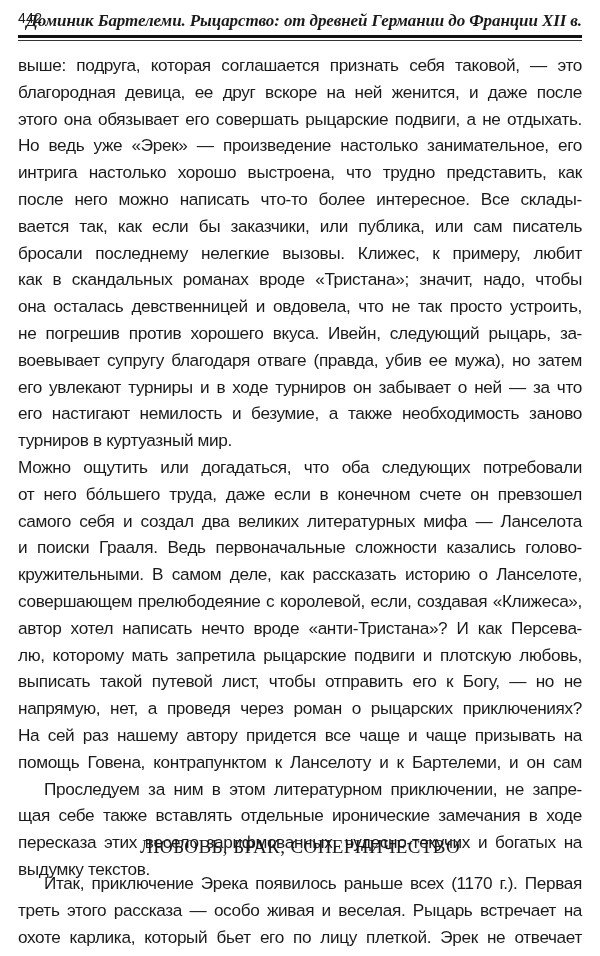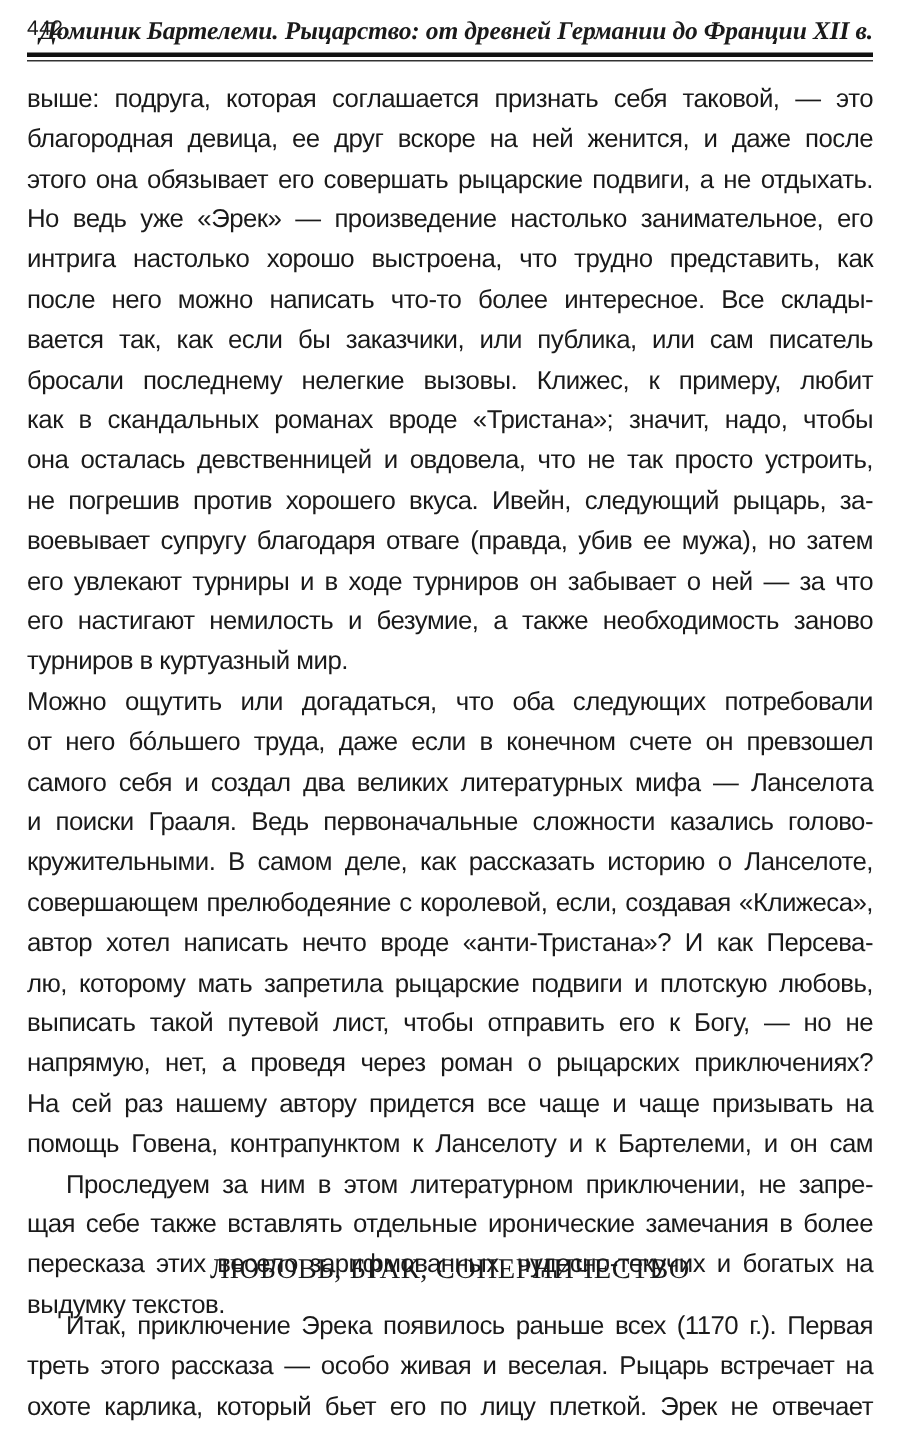--- a/index.html
+++ b/index.html
@@ -149,21 +149,21 @@
       <span class="line">автор хотел написать нечто вроде «анти-Тристана»? И как Персева-</span>
       <span class="line">лю, которому мать запретила рыцарские подвиги и плотскую любовь,</span>
       <span class="line">выписать такой путевой лист, чтобы отправить его к Богу, — но не</span>
       <span class="line">напрямую, нет, а проведя через роман о рыцарских приключениях?</span>
       <span class="line">На сей раз нашему автору придется все чаще и чаще призывать на</span>
       <span class="line">помощь Говена, контрапунктом к Ланселоту и к Бартелеми, и он сам</span>
     </div>
 
     <div>
       <span class="line indent">Проследуем за ним в этом литературном приключении, не запре-</span>
-      <span class="line">щая себе также вставлять отдельные иронические замечания в более</span>
+      <span class="line">щая себе также вставлять отдельные иронические замечания в ходе</span>
       <span class="line">пересказа этих весело зарифмованных, чудесно-текучих и богатых на</span>
       <span class="line last">выдумку текстов.</span>
     </div>
   </div>
 
   <div class="section-heading">ЛЮБОВЬ, БРАК, СОПЕРНИЧЕСТВО</div>
 
   <div class="body-text-2">
     <div>
       <span class="line indent">Итак, приключение Эрека появилось раньше всех (1170 г.). Первая</span>

